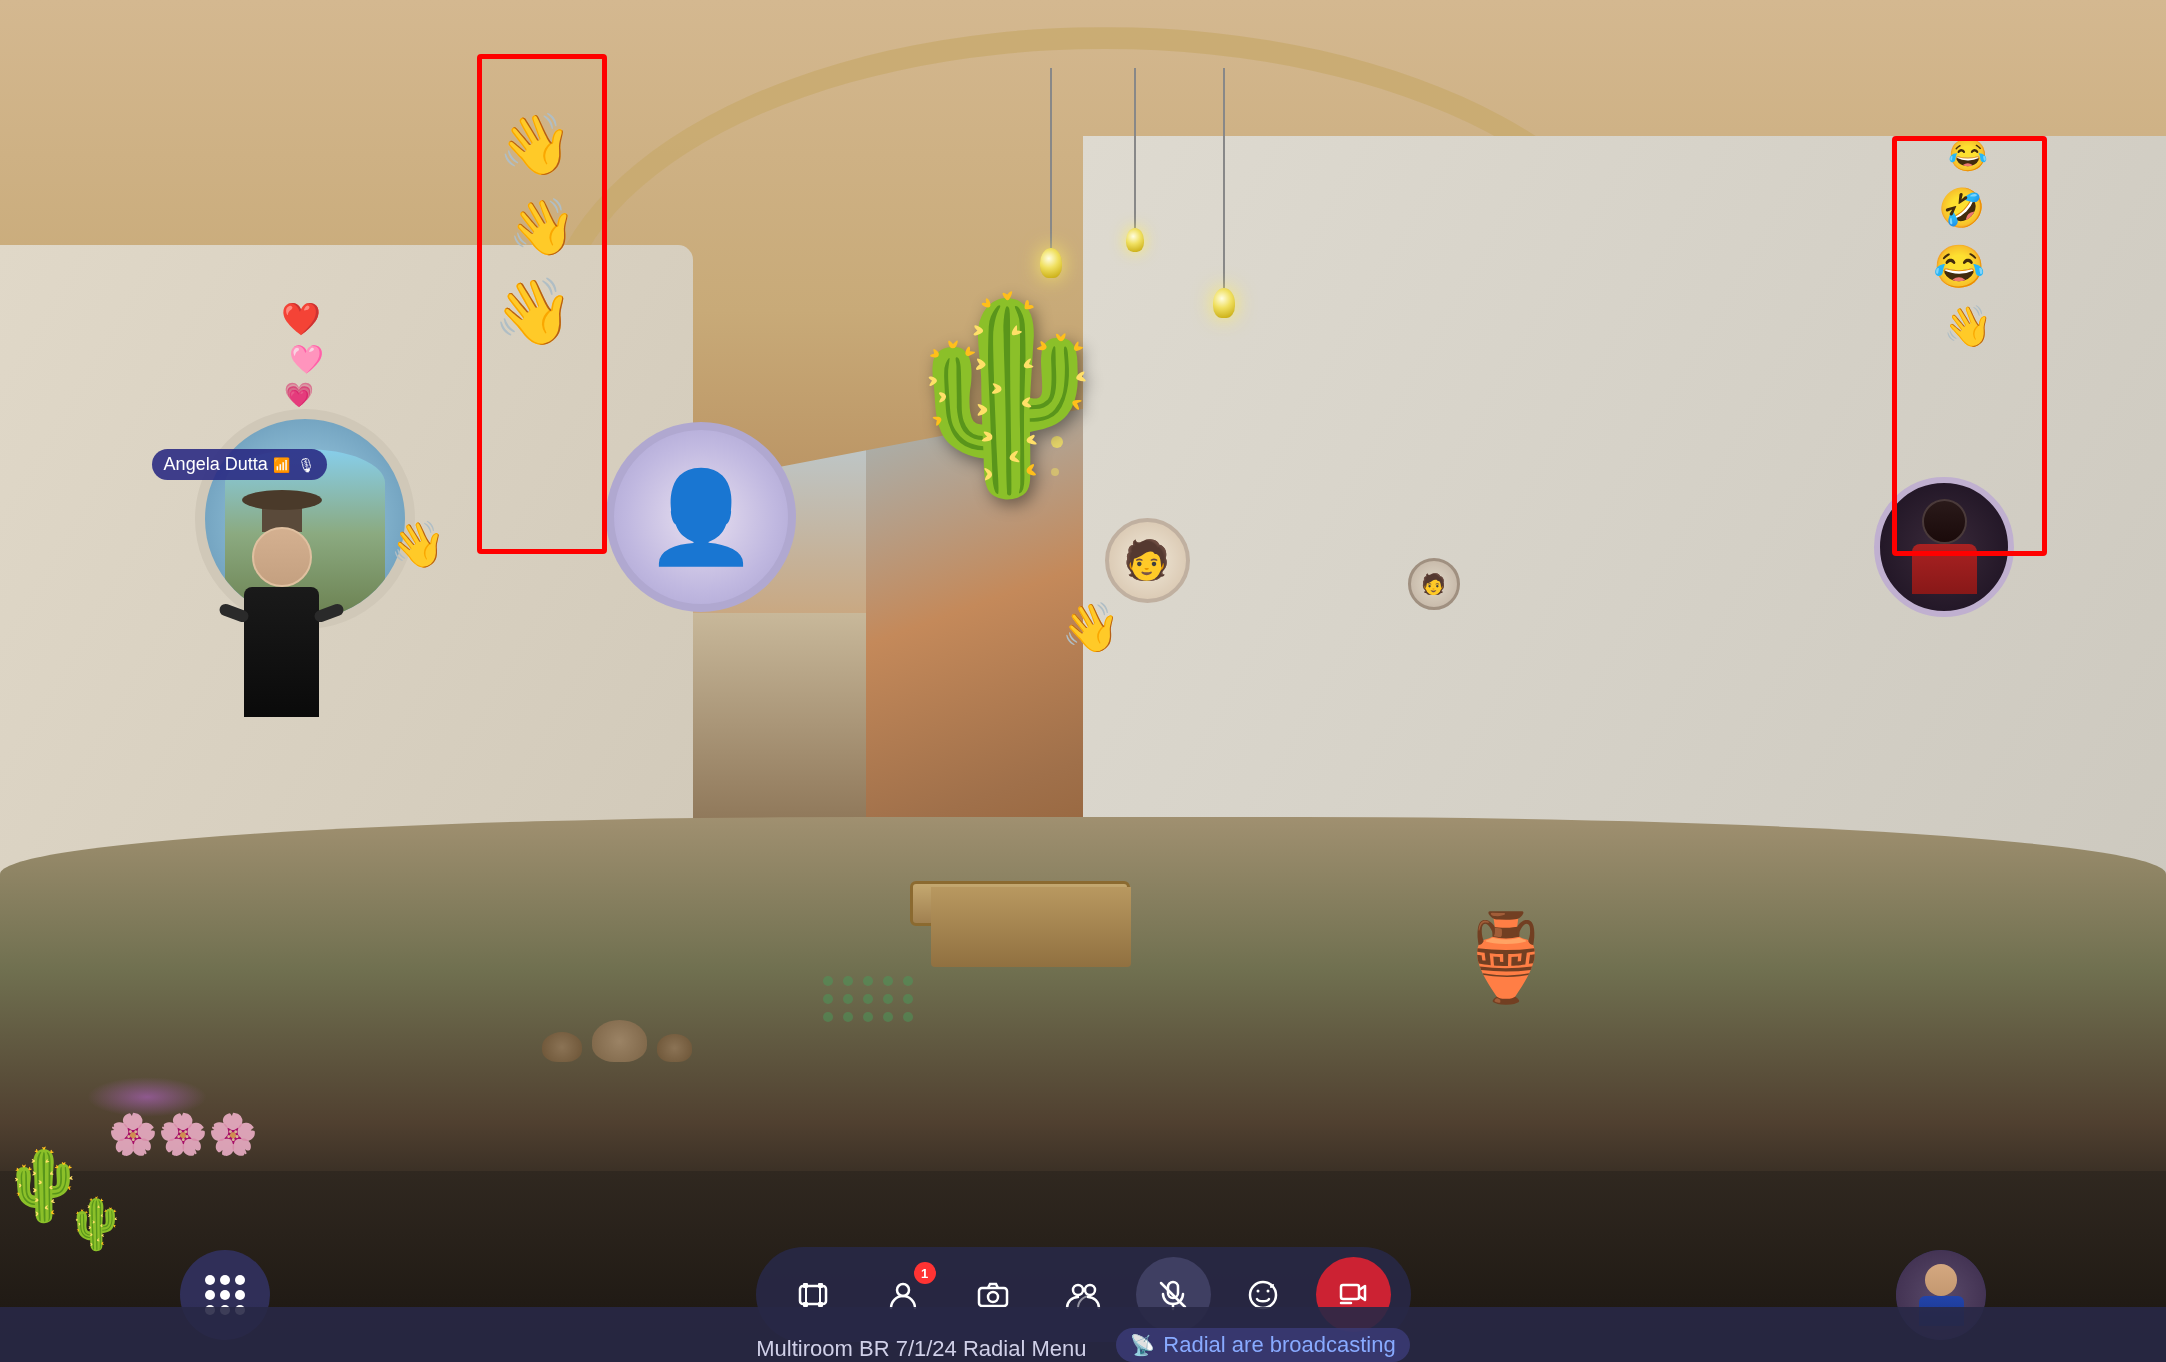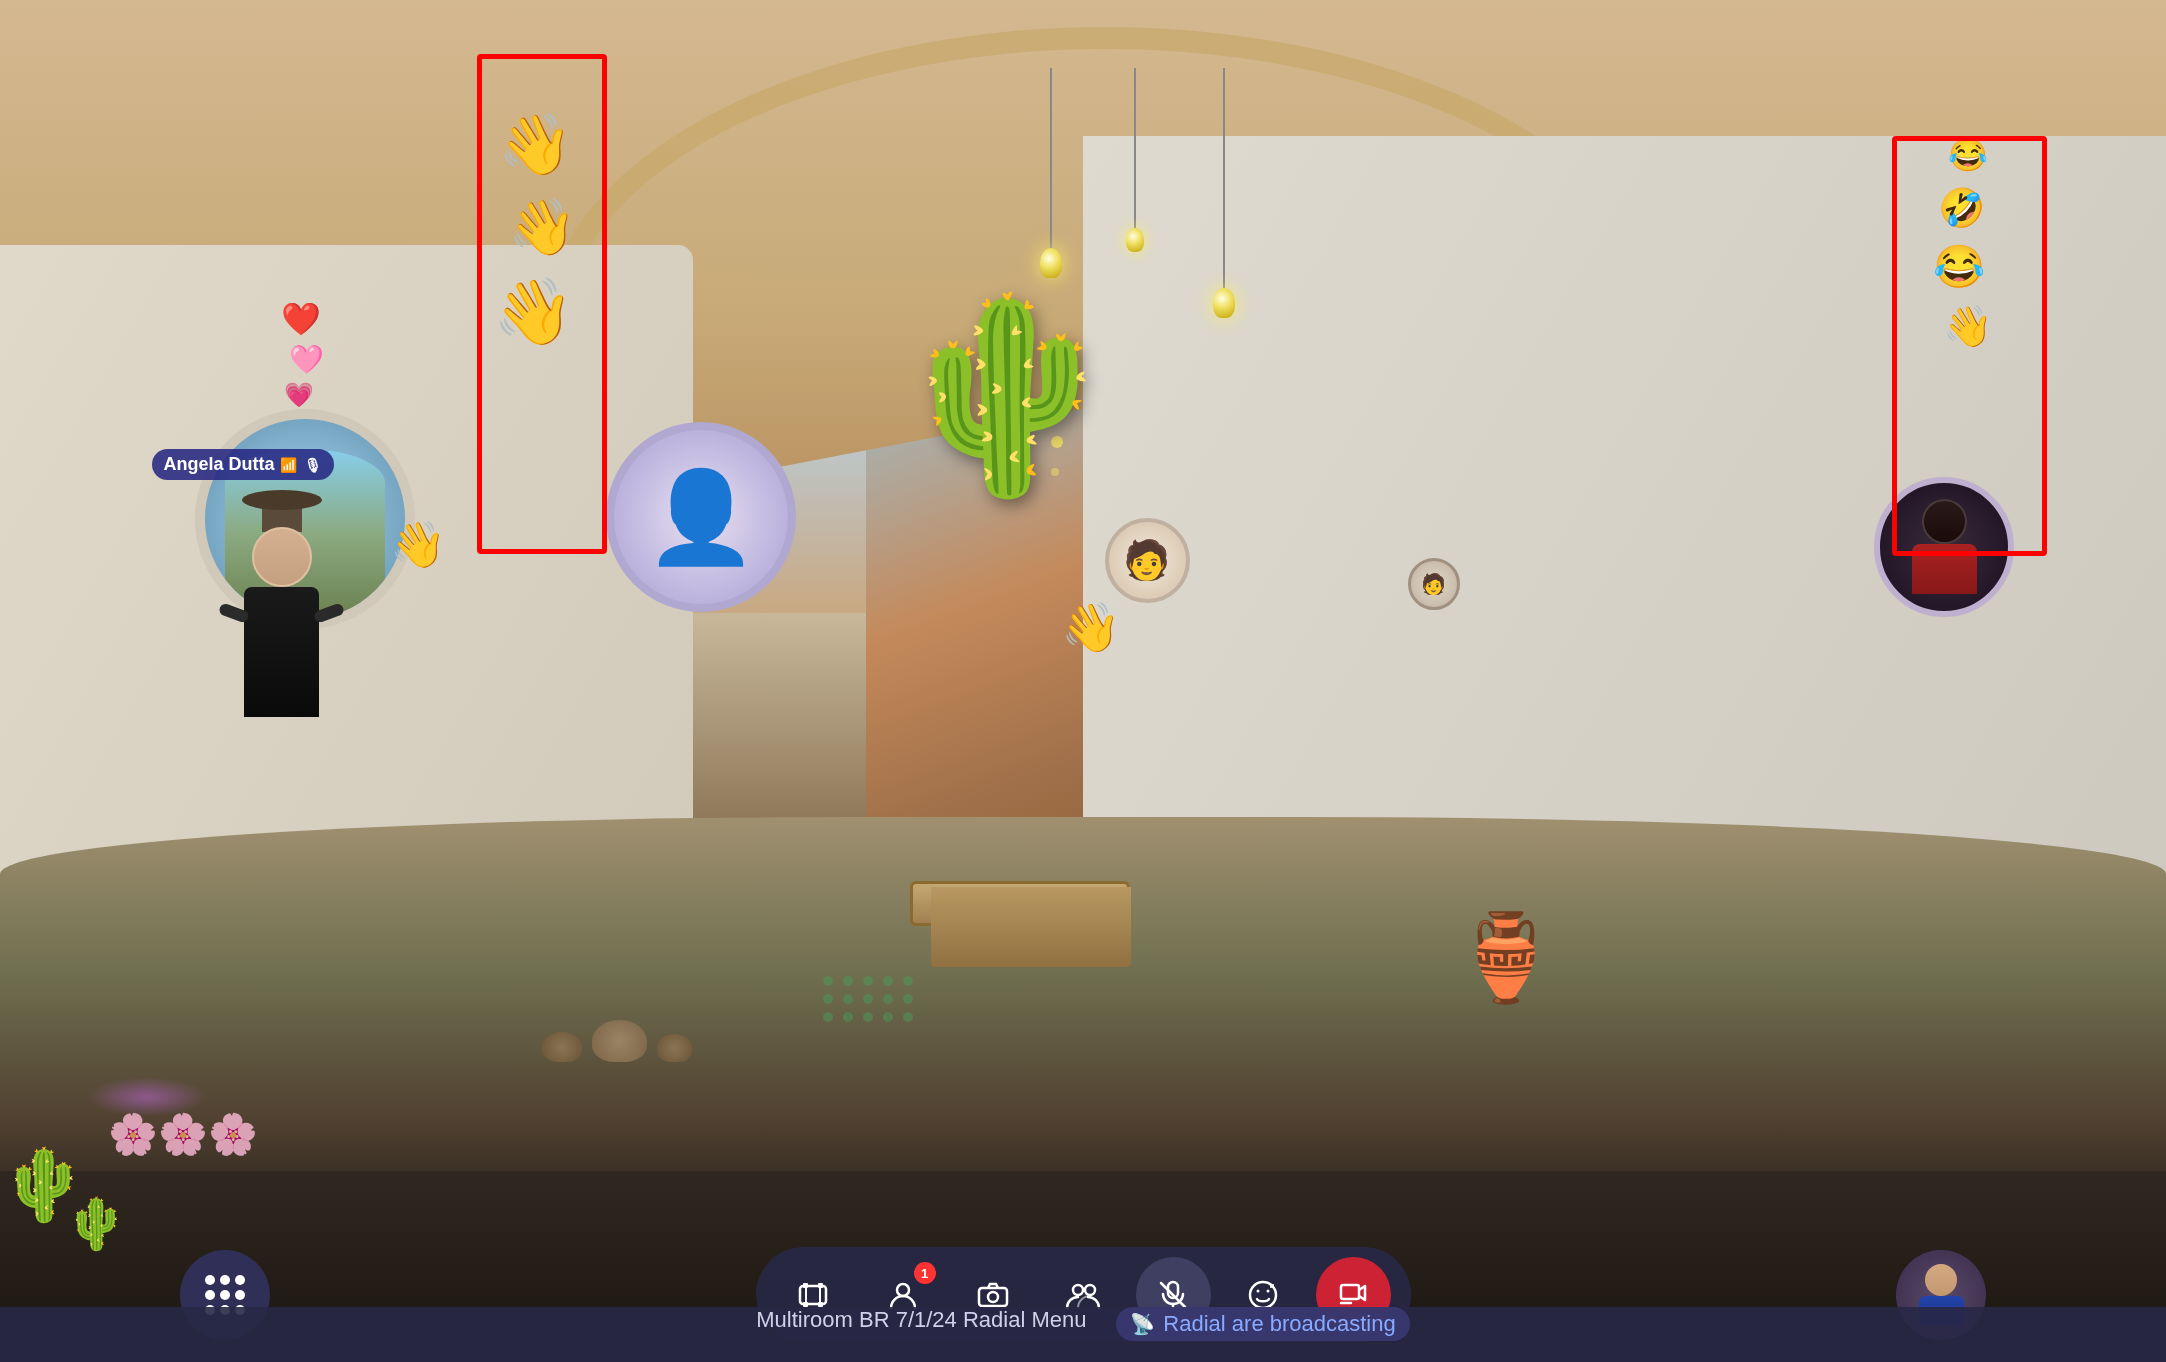--- a/index.html
+++ b/index.html
@@ -170,21 +170,21 @@
       overflow: hidden;
     }
 
     
     .status-bar {
       position: absolute;
       bottom: 0; left: 0; right: 0;
       height: 55px;
       background: rgba(40, 40, 70, 0.9);
       display: flex;
-      align-items: flex-start;
+      align-items: flex-end;
       justify-content: center;
       gap: 30px;
     }
 
     .status-text {
       color: #D0D0E8;
       font-size: 22px;
       font-weight: 500;
     }
 
@@ -310,21 +310,21 @@
 
     <div style="width:60px; height:60px; border-radius:50%; background:linear-gradient(180deg,#D4B090 0%,#C4A080 100%); border:2px solid #E0C0A0; z-index:1;"></div>
 
     <div style="width:75px; height:130px; background:linear-gradient(180deg,#1A1A1A 0%,#0A0A0A 100%); border-radius:8px 8px 0 0; position:relative; display:flex; flex-direction:column; align-items:center; padding-top:8px;">
 
       <div style="position:absolute; left:-25px; top:20px; width:30px; height:12px; background:#2A2A2A; border-radius:6px; transform:rotate(20deg);"></div>
       <div style="position:absolute; right:-25px; top:20px; width:30px; height:12px; background:#2A2A2A; border-radius:6px; transform:rotate(-20deg);"></div>
     </div>
   </div>
 
-  <div style="position:absolute; top:33%; left:7%; background:rgba(40,40,130,0.88); color:white; padding:5px 12px; border-radius:20px; font-size:18px; font-weight:700; display:flex; align-items:center; gap:6px; white-space:nowrap; z-index:20;">
+  <div style="position:absolute; top:33%; left:7%; background:rgba(40,40,130,0.88); color:white; padding:5px 12px; border-radius:20px; font-size:18px; font-weight:400; display:flex; align-items:center; gap:6px; white-space:nowrap; z-index:20;">
     <span>Angela Dutta</span>
     <span style="font-size:14px;">📶</span>
     <span style="font-size:14px;">🎙</span>
   </div>
 
   <div style="position:absolute; top:31%; left:28%; width:190px; height:190px; border-radius:50%; background:radial-gradient(circle, #E8E0F0 0%, #C0B8E0 60%, #A8A0D0 100%); border:8px solid #B0A8D0; display:flex; align-items:center; justify-content:center; z-index:5;">
     <div style="font-size:90px; color:#4A4070; line-height:1;">👤</div>
   </div>
 
   <div style="position:absolute; top:38%; left:51%; width:85px; height:85px; border-radius:50%; background:radial-gradient(circle,#F0E8D8 0%,#D4C0A8 100%); border:4px solid #C0B0A0; overflow:hidden; display:flex; align-items:center; justify-content:center; font-size:38px; z-index:5;">

